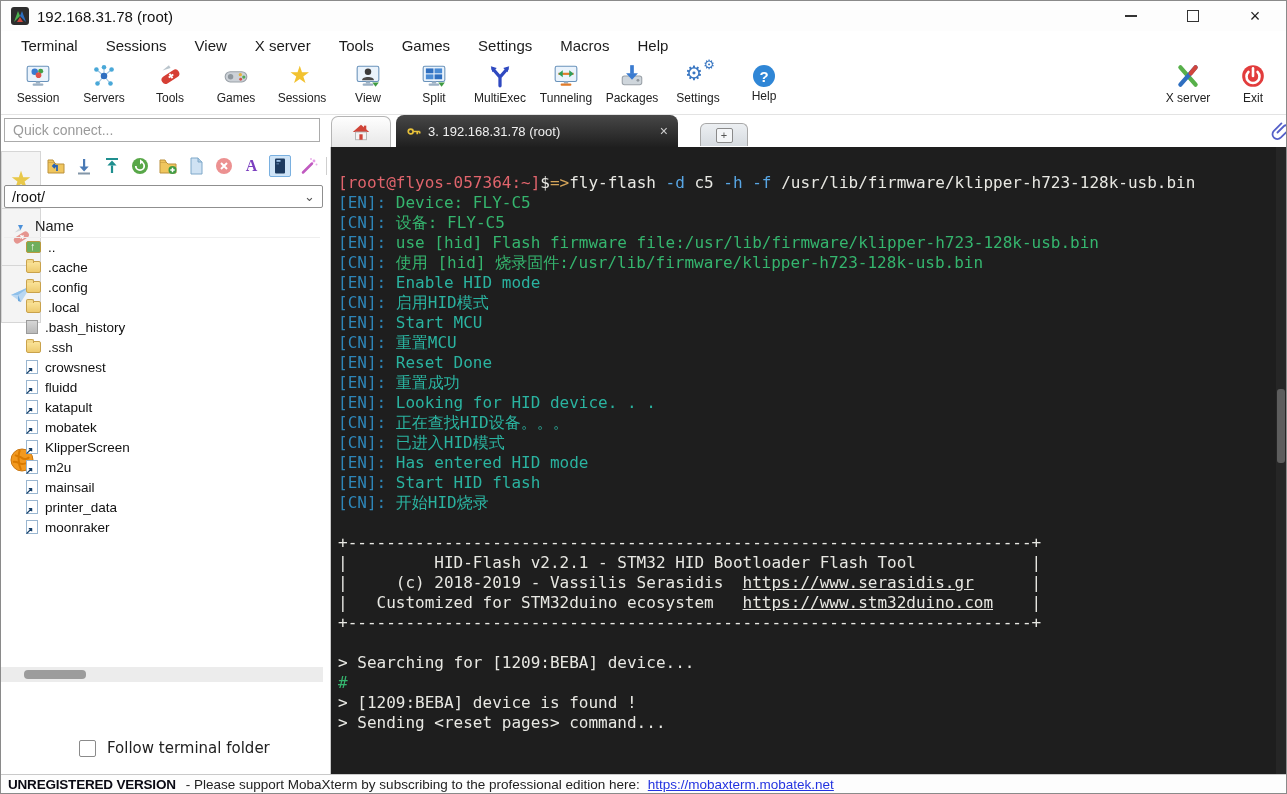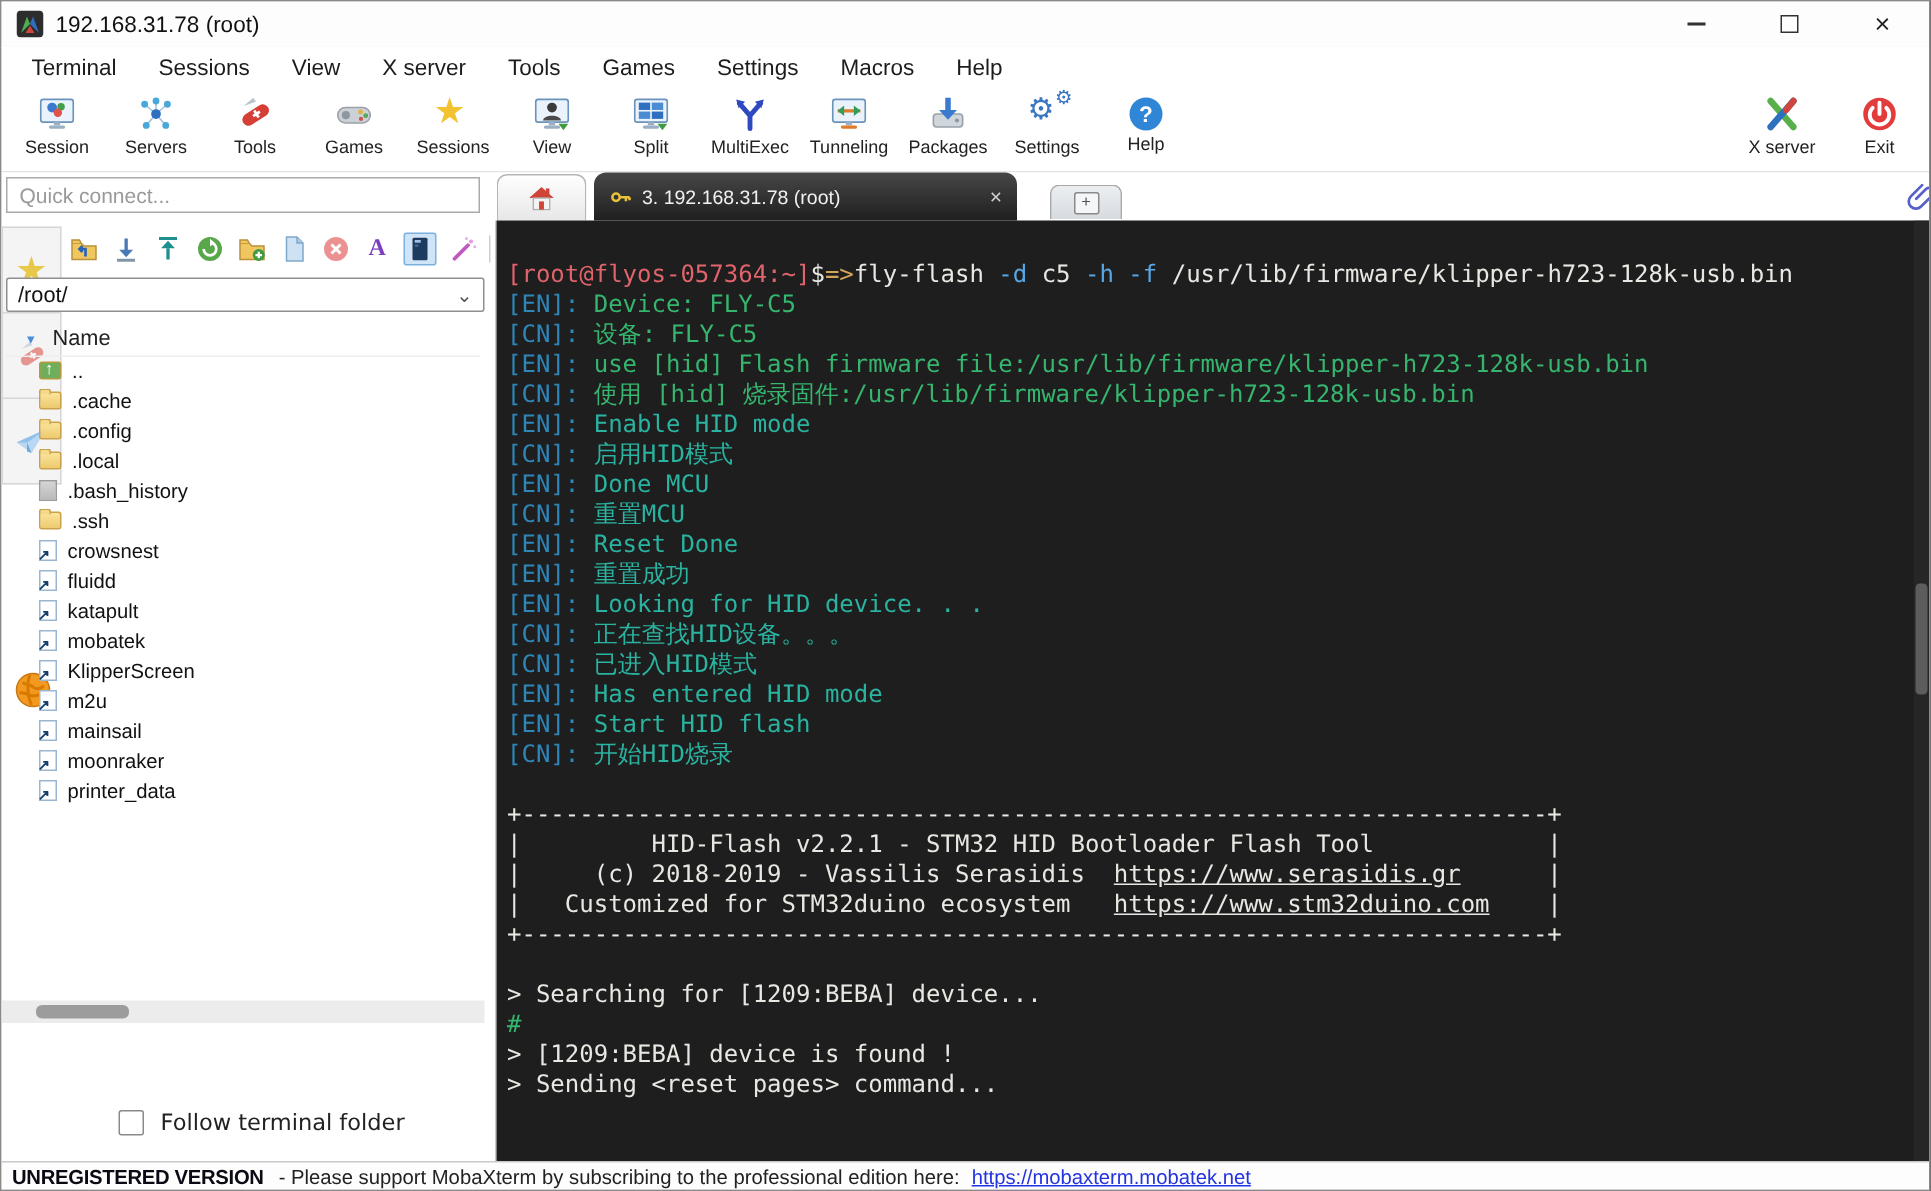--- a/index.html
+++ b/index.html
@@ -465,25 +465,25 @@
       <div class="file-row">
           <span class="fi fi-link"></span>
           <span class="fname">m2u</span>
         </div>
       <div class="file-row">
           <span class="fi fi-link"></span>
           <span class="fname">mainsail</span>
         </div>
       <div class="file-row">
           <span class="fi fi-link"></span>
+          <span class="fname">printer_data</span>
+        </div>
+      <div class="file-row">
+          <span class="fi fi-link"></span>
           <span class="fname">moonraker</span>
-        </div>
-      <div class="file-row">
-          <span class="fi fi-link"></span>
-          <span class="fname">printer_data</span>
         </div>
     </div>
 
     <div class="hscroll">
         <span class="thumb"></span>
       </div>
 
 
     <div class="follow-row">
       <span class="checkbox"></span>
@@ -493,21 +493,21 @@
 
   <div class="terminal">
     <div class="term-inner" id="term-lines">
         <div class="t-line"><span class="c-red">[root@flyos-057364:~]</span><span class="c-white">$</span><span class="c-yellow">=&gt;</span><span class="c-white">fly-flash </span><span class="c-blue">-d</span><span class="c-white"> c5 </span><span class="c-blue">-h</span><span class="c-white"> </span><span class="c-blue">-f</span><span class="c-white"> /usr/lib/firmware/klipper-h723-128k-usb.bin</span></div>
         <div class="t-line"><span class="c-label">[EN]: </span><span class="c-green">Device: FLY-C5</span></div>
         <div class="t-line"><span class="c-label">[CN]: </span><span class="c-green">设备: FLY-C5</span></div>
         <div class="t-line"><span class="c-label">[EN]: </span><span class="c-green">use [hid] Flash firmware file:/usr/lib/firmware/klipper-h723-128k-usb.bin</span></div>
         <div class="t-line"><span class="c-label">[CN]: </span><span class="c-green">使用 [hid] 烧录固件:/usr/lib/firmware/klipper-h723-128k-usb.bin</span></div>
         <div class="t-line"><span class="c-label">[EN]: </span><span class="c-teal">Enable HID mode</span></div>
         <div class="t-line"><span class="c-label">[CN]: </span><span class="c-teal">启用HID模式</span></div>
-        <div class="t-line"><span class="c-label">[EN]: </span><span class="c-teal">Done MCU</span></div>
+        <div class="t-line"><span class="c-label">[EN]: </span><span class="c-teal">Start MCU</span></div>
         <div class="t-line"><span class="c-label">[CN]: </span><span class="c-teal">重置MCU</span></div>
         <div class="t-line"><span class="c-label">[EN]: </span><span class="c-teal">Reset Done</span></div>
         <div class="t-line"><span class="c-label">[EN]: </span><span class="c-teal">重置成功</span></div>
         <div class="t-line"><span class="c-label">[EN]: </span><span class="c-teal">Looking for HID device. . .</span></div>
         <div class="t-line"><span class="c-label">[CN]: </span><span class="c-teal">正在查找HID设备。。。</span></div>
         <div class="t-line"><span class="c-label">[CN]: </span><span class="c-teal">已进入HID模式</span></div>
         <div class="t-line"><span class="c-label">[EN]: </span><span class="c-teal">Has entered HID mode</span></div>
         <div class="t-line"><span class="c-label">[EN]: </span><span class="c-teal">Start HID flash</span></div>
         <div class="t-line"><span class="c-label">[CN]: </span><span class="c-teal">开始HID烧录</span></div>
         <div class="t-line"></div>

